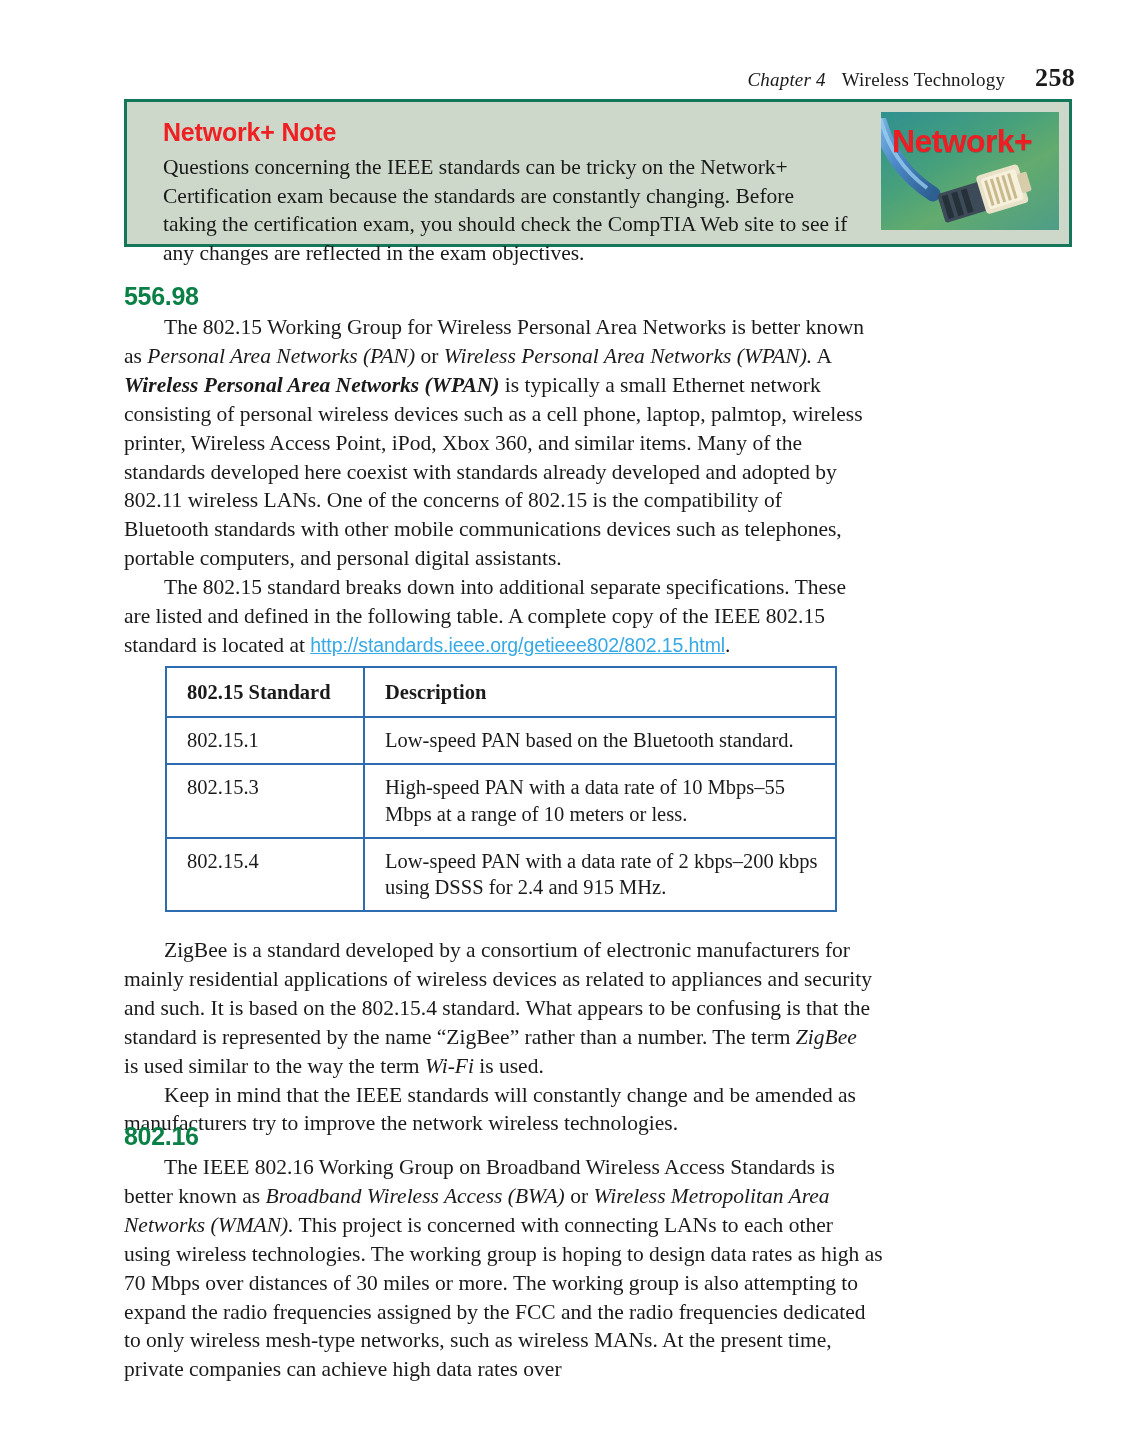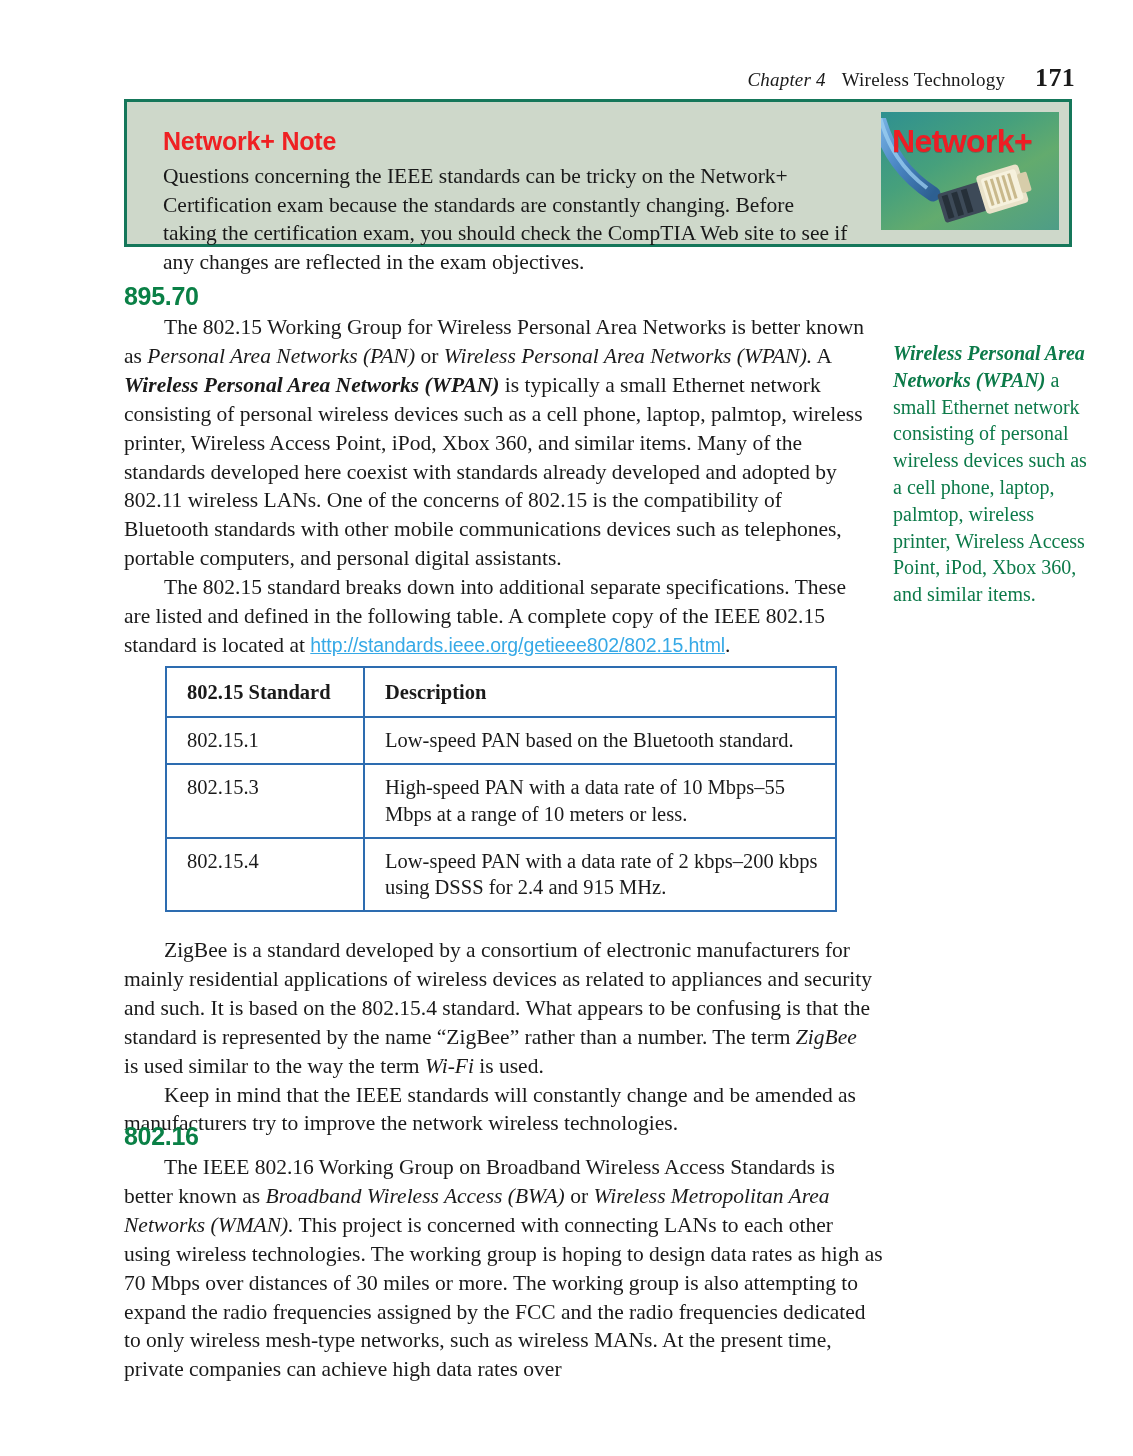--- a/index.html
+++ b/index.html
@@ -58,21 +58,21 @@
     border: 3px solid #15775a;
     background: #ced8ca;
     padding: 12px 18px 10px 36px;
   }
   .note-title {
     color: #ef2023;
     font-family: "Liberation Sans", sans-serif;
     font-weight: bold;
     font-size: 25px;
     letter-spacing: -0.2px;
-    margin: 13px 0 6px 0;
+    margin: 4px 0 6px 0;
   }
   .note-body {
     font-size: 21.5px;
     line-height: 1.33;
     max-width: 690px;
     color: #191919;
   }
 
   
   .logo-wrap {
@@ -192,21 +192,21 @@
   }
 </style>
 </head>
 <body>
 
 <div class="page">
 
   <div class="running-head">
     <span class="rh-chapter">Chapter 4</span>
     <span class="rh-title">Wireless Technology</span>
-    <span class="rh-pageno">171</span>
+    <span class="rh-pageno">258</span>
   </div>
 
   <div class="note-box">
     <div class="note-title">Network+ Note</div>
     <div class="note-body">Questions concerning the IEEE standards can be tricky on the Network+ Certification exam because the standards are constantly changing. Before taking the certification exam, you should check the CompTIA Web site to see if any changes are reflected in the exam objectives.</div>
 
     <div class="logo-wrap">
       <svg class="logo-cable" viewBox="0 0 130 108">
         <defs>
           <linearGradient id="cblg" x1="0" y1="0" x2="1" y2="1">
@@ -234,31 +234,27 @@
             <rect x="79" y="17" width="3" height="26"></rect>
           </g>
           <rect x="88" y="20" width="10" height="20" rx="2" fill="#d7cdaa"></rect>
         </g>
       </svg>
       <div class="logo-text">Network+</div>
     </div>
   </div>
 
   <div class="content">
-    <h2 class="section">895.70</h2>
+    <h2 class="section">556.98</h2>
 
     <p class="para indent"><span>The 802.15 Working Group for Wireless Personal Area Networks is better known as </span><i>Personal Area Networks (PAN)</i><span> or </span><i>Wireless Personal Area Networks (WPAN).</i><span> A </span><span class="bi">Wireless Personal Area Networks (WPAN)</span><span> is typically a small Ethernet network consisting of personal wireless devices such as a cell phone, laptop, palmtop, wireless printer, Wireless Access Point, iPod, Xbox 360, and similar items. Many of the standards developed here coexist with standards already developed and adopted by 802.11 wireless LANs. One of the concerns of 802.15 is the compatibility of Bluetooth standards with other mobile communications devices such as telephones, portable computers, and personal digital assistants.</span></p>
 
     <p class="para indent"><span>The 802.15 standard breaks down into additional separate specifications. These are listed and defined in the following table. A complete copy of the IEEE 802.15 standard is located at </span><a class="url" href="#">http://standards.ieee.org/getieee802/802.15.html</a><span>.</span></p>
   </div>
 
-  <div class="margin-note">
-    <span class="margin-term">Wireless Personal Area Networks (WPAN)</span>
-    <span>a small Ethernet network consisting of personal wireless devices such as a cell phone, laptop, palmtop, wireless printer, Wireless Access Point, iPod, Xbox 360, and similar items.</span>
-  </div>
 
   <div class="table-wrap">
     <table class="spec">
       <colgroup>
           <col class="c1">
           <col class="c2">
         </colgroup>
       <thead>
         <tr>
           <th>802.15 Standard</th>

